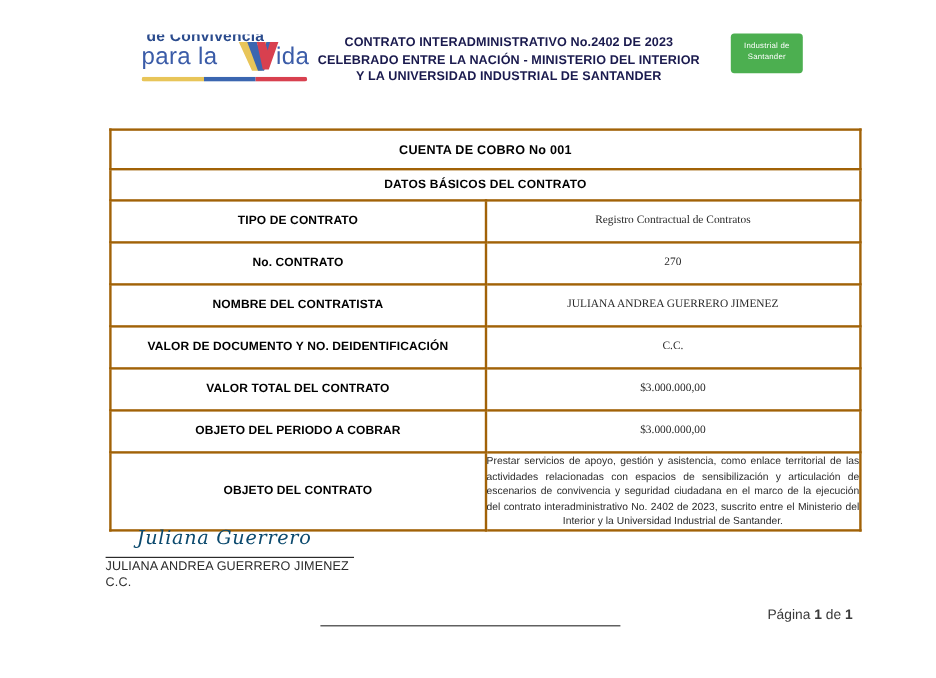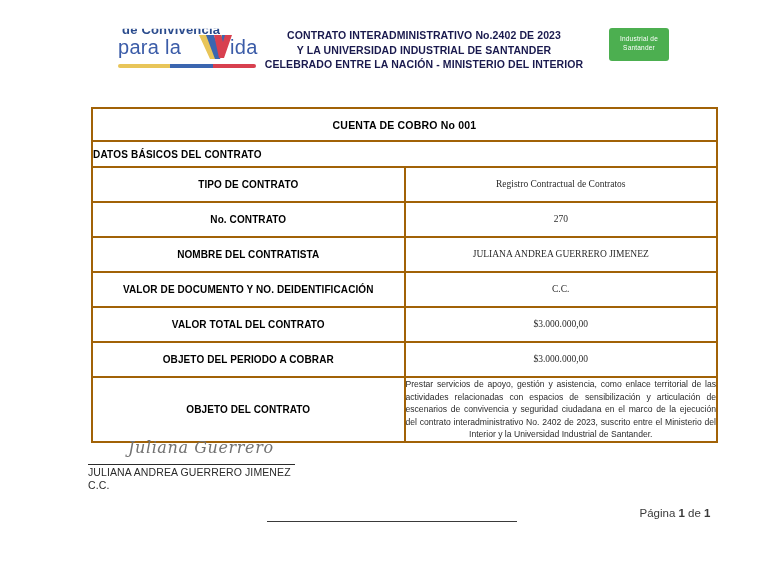--- a/index.html
+++ b/index.html
@@ -168,20 +168,21 @@
     vertical-align: middle;
   }
   .cell-title {
     text-align: center;
     font-size: 10.5px;
     font-weight: bold;
     letter-spacing: .2px;
     height: 31px;
   }
   .cell-subtitle {
+    text-align: center;
     font-size: 10px;
     font-weight: bold;
     letter-spacing: .2px;
     height: 24px;
   }
   .cell-label {
     width: 176px;
     text-align: center;
     font-size: 10px;
     font-weight: bold;
@@ -210,26 +211,26 @@
 
   
   .signature-block {
     position: absolute;
     left: 88px;
     top: 438px;
     width: 300px;
   }
   .signature-script {
     position: absolute;
-    left: 40px;
+    left: 26px;
     top: 0px;
     font-family: "DejaVu Serif", serif;
     font-size: 16px;
     font-style: italic;
-    color: #737373;
+    color: #0c4a6e;
     letter-spacing: .6px;
     white-space: nowrap;
   }
   .signature-rule {
     position: absolute;
     left: 0px;
     top: 26px;
     width: 207px;
     height: 1px;
     background: #2b2b2b;
@@ -289,22 +290,22 @@
     <div class="logo-ida">ida</div>
     <div class="logo-bar">
       <span class="bar-y"></span>
         <span class="bar-b"></span>
         <span class="bar-r"></span>
     </div>
   </div>
 
   <div class="header-title">
     <div>CONTRATO INTERADMINISTRATIVO No.2402 DE 2023</div>
+    <div>CELEBRADO ENTRE LA NACIÓN - MINISTERIO DEL INTERIOR</div>
     <div>Y LA UNIVERSIDAD INDUSTRIAL DE SANTANDER</div>
-    <div>CELEBRADO ENTRE LA NACIÓN - MINISTERIO DEL INTERIOR</div>
   </div>
 
   <div class="logo-right">
     <div class="uis-green-box">
       <div class="t">
         <div>Industrial de</div>
         <div>Santander</div>
       </div>
     </div>
   </div>

